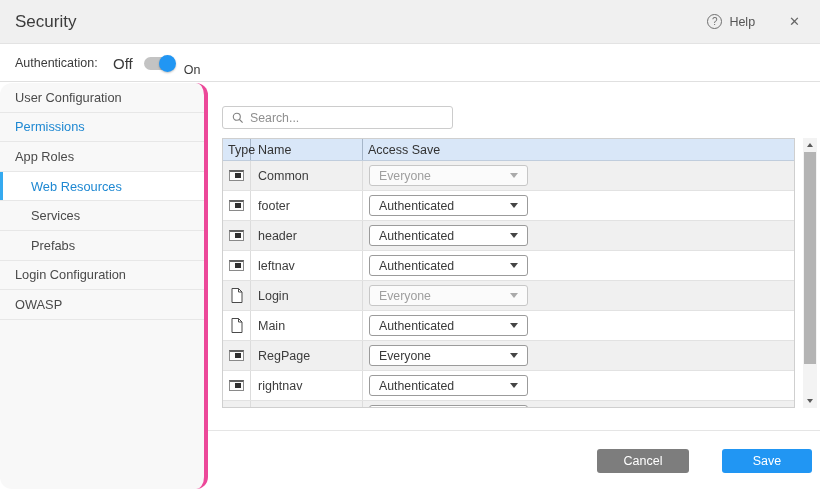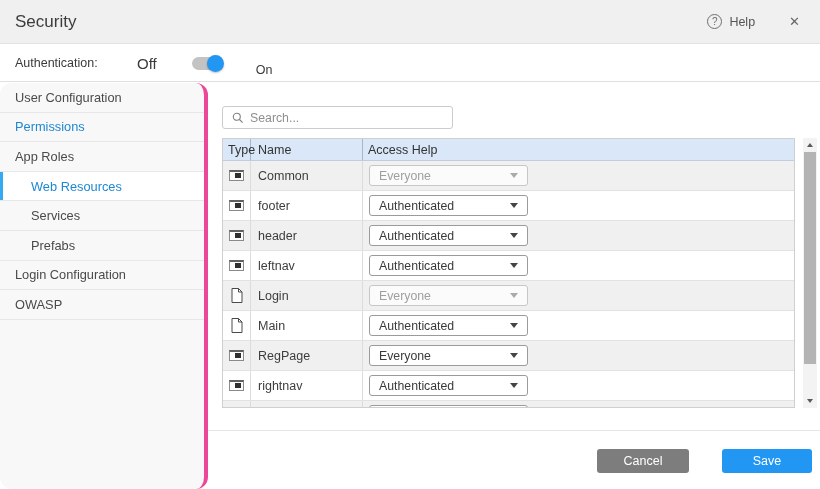--- a/index.html
+++ b/index.html
@@ -8,21 +8,21 @@
 
   
   .topbar { position:absolute; top:0; left:0; width:820px; height:44px; background:#f0f0f0; border-bottom:1px solid #e3e3e3; display:flex; align-items:center; }
   .page-title { margin-left:15px; font-size:17px; color:#3c3c3c; }
   .topbar-right { margin-left:auto; display:flex; align-items:center; margin-right:20px; }
   .help-icon { width:15px; height:15px; border:1px solid #6f6f6f; border-radius:50%; display:flex; align-items:center; justify-content:center; font-size:10px; color:#6f6f6f; cursor:pointer; }
   .help-label { margin-left:7px; font-size:12.5px; color:#555; cursor:pointer; }
   .close-icon { margin-left:34px; font-size:13px; color:#666; cursor:pointer; }
 
   
-  .authbar { position:absolute; top:45px; left:0; width:820px; height:37px; background:#fff; border-bottom:1px solid #e0e0e0; display:flex; align-items:center;gap:24px; }
+  .authbar { position:absolute; top:45px; left:0; width:820px; height:37px; background:#fff; border-bottom:1px solid #e0e0e0; display:flex; align-items:center; }
   .auth-label { margin-left:15px; font-size:12.5px; color:#3a3a3a; width:83px; }
   .toggle-off { margin-left:15px; font-size:15px; color:#3a3a3a; }
   .switch { margin-left:11px; position:relative; width:27px; height:13px; background:#c3c3c3; border-radius:7px; cursor:pointer; }
   .switch-knob { position:absolute; right:-5px; top:-2px; width:17px; height:17px; border-radius:50%; background:#2196f3; box-shadow:0 1px 2px rgba(0,0,0,.25); }
   .toggle-on { margin-left:13px; font-size:12.5px; color:#3a3a3a;margin-top:13px; }
 
   
   .body-area { position:absolute; top:83px; left:0; width:820px; height:406px; display:flex; }
   .sidebar { width:208px; background:#f8f8f8; border-right:4px solid #ec4899;border-radius:12px; }
   .side-item { height:29.6px; border-bottom:1px solid #e7e7e7; display:flex; align-items:center; padding-left:15px; font-size:12.8px; color:#4a4a4a; cursor:pointer; position:relative; }
@@ -137,21 +137,21 @@
             <line x1="7.5" y1="7.5" x2="10.6" y2="10.6" stroke="#828282" stroke-width="1.1"></line>
           </svg>
       </span>
       <input class="search-input" placeholder="Search..." style="">
     </div>
 
     <div class="table-wrap">
       <div class="thead">
         <div class="th th-type">Type</div>
         <div class="th th-name">Name</div>
-        <div class="th th-access">Access Help</div>
+        <div class="th th-access">Access Save</div>
       </div>
       <div class="tbody">
 
         <div class="trow" data-type="partial">
           <div class="td td-type">
               <span class="icon-partial"></span>
             </div>
           <div class="td td-name">Common</div>
           <div class="td td-access">
             <div class="dropdown" data-disabled="true">

